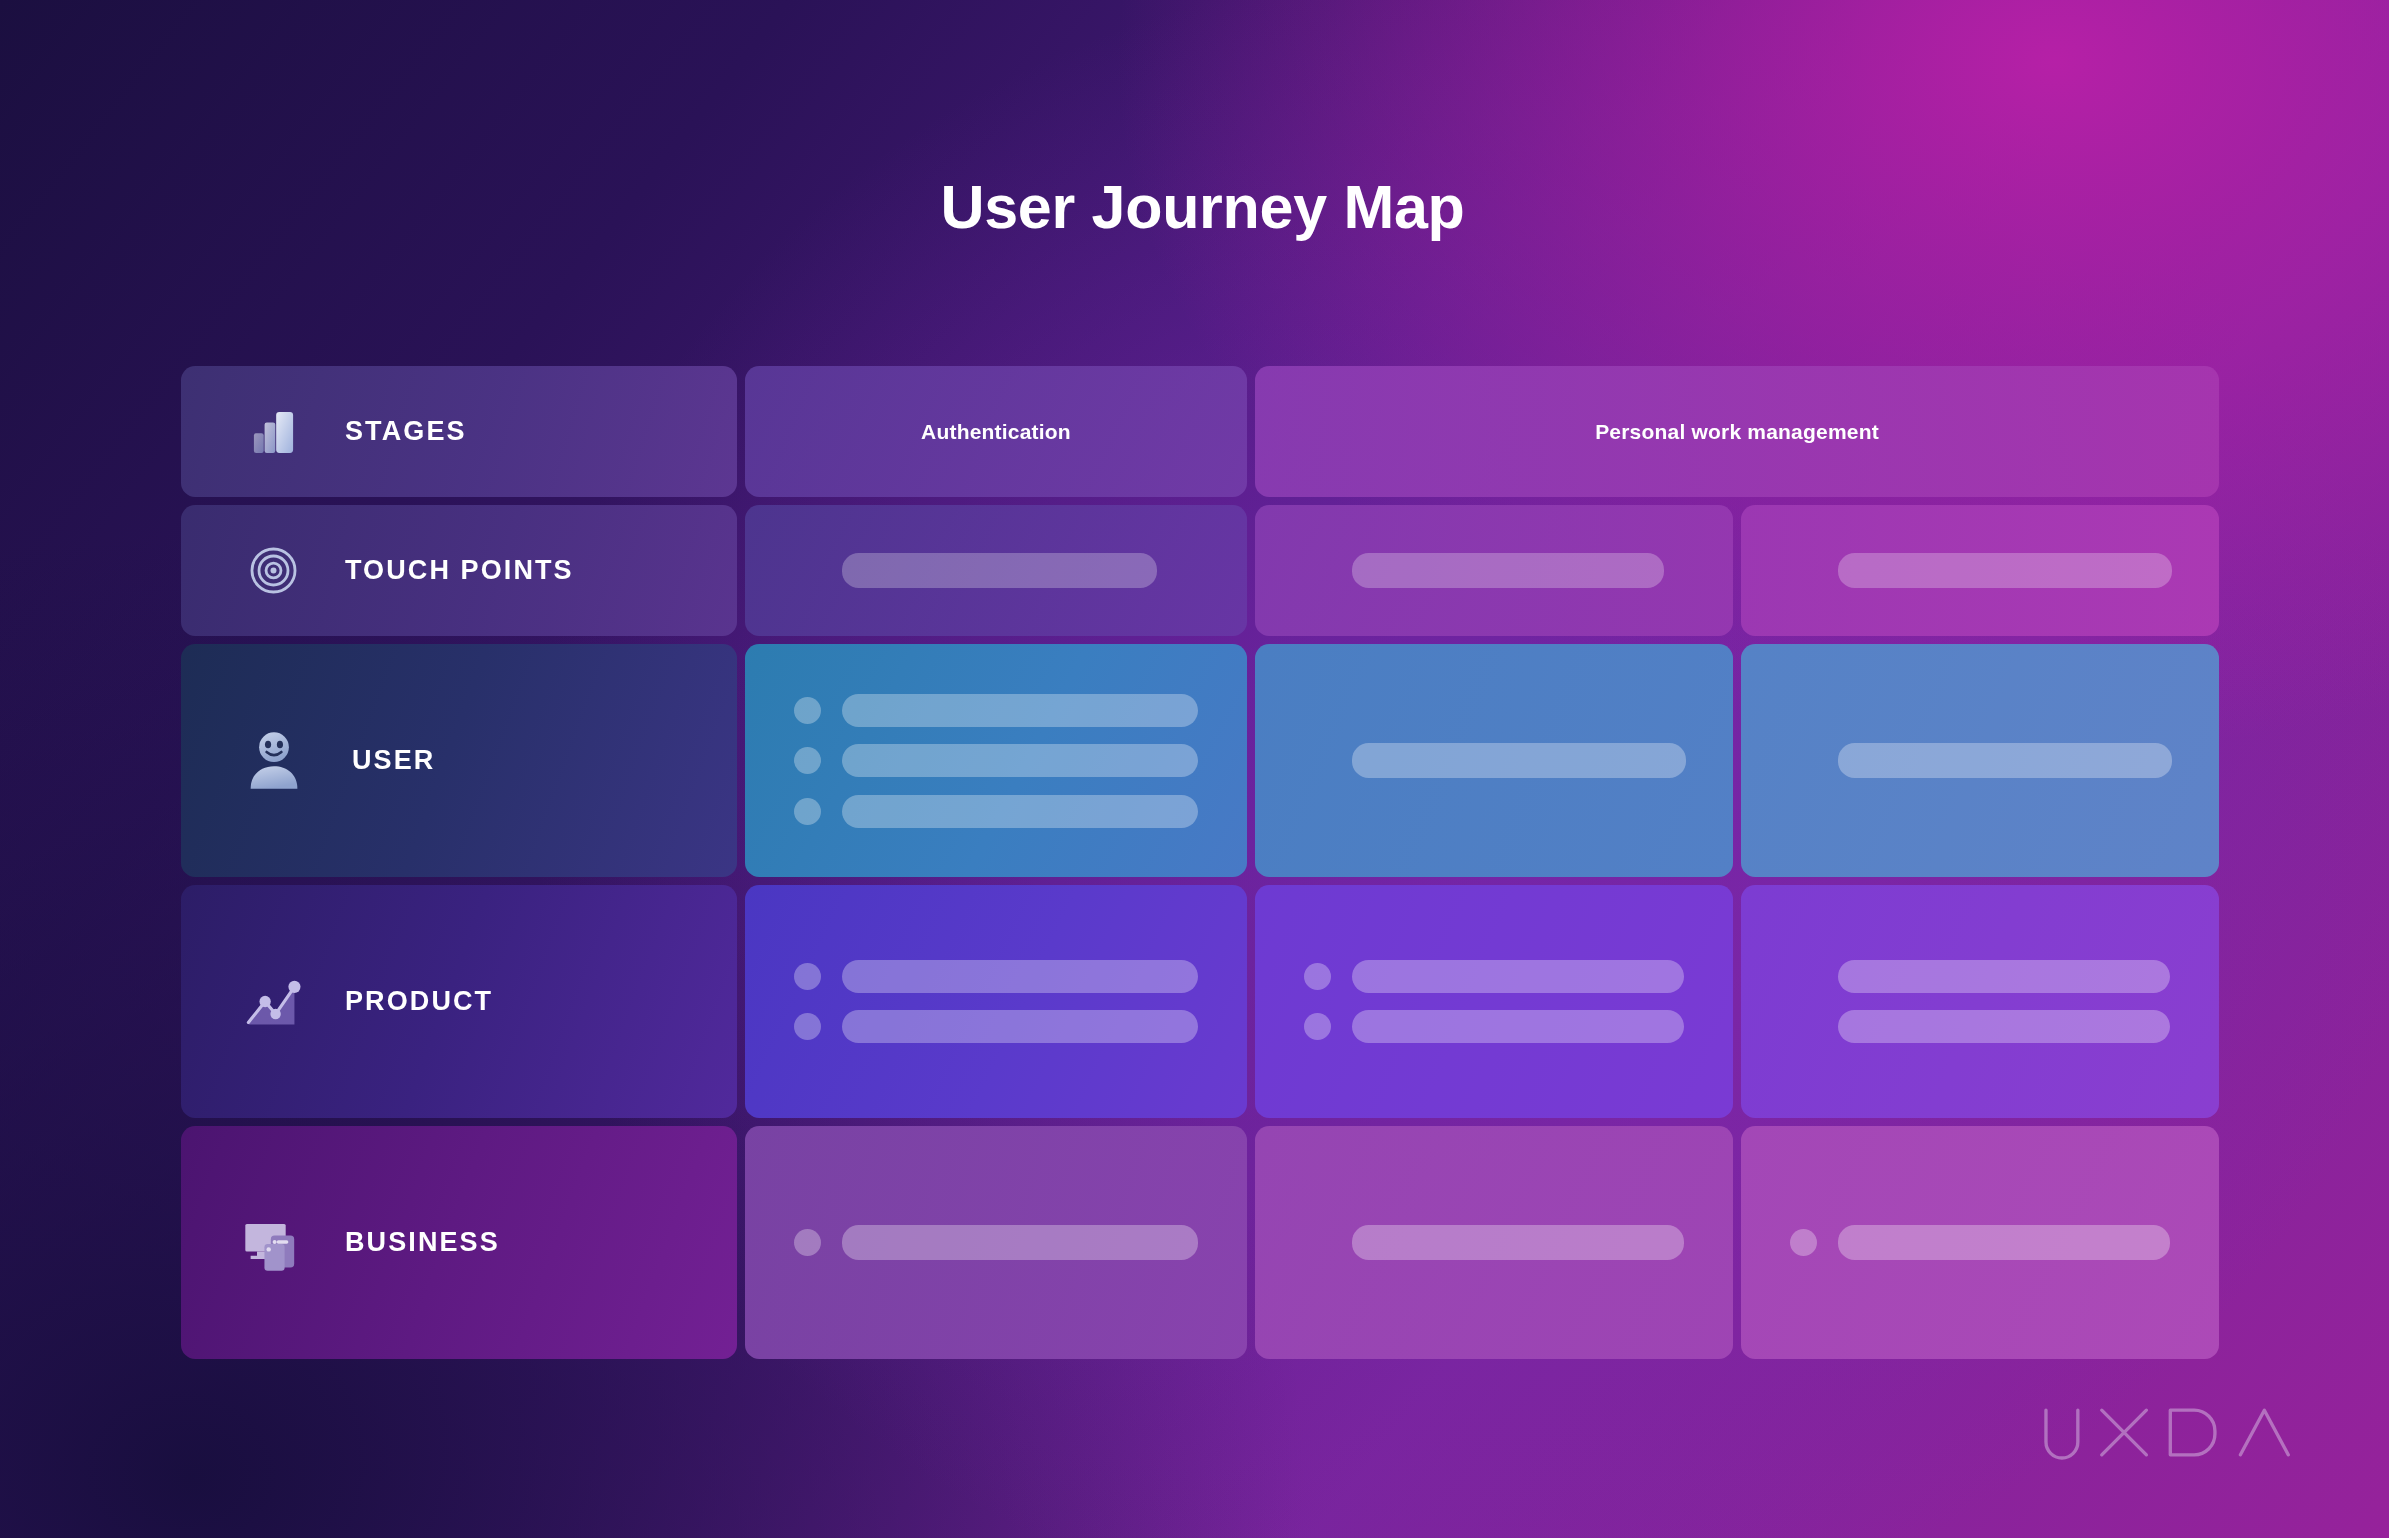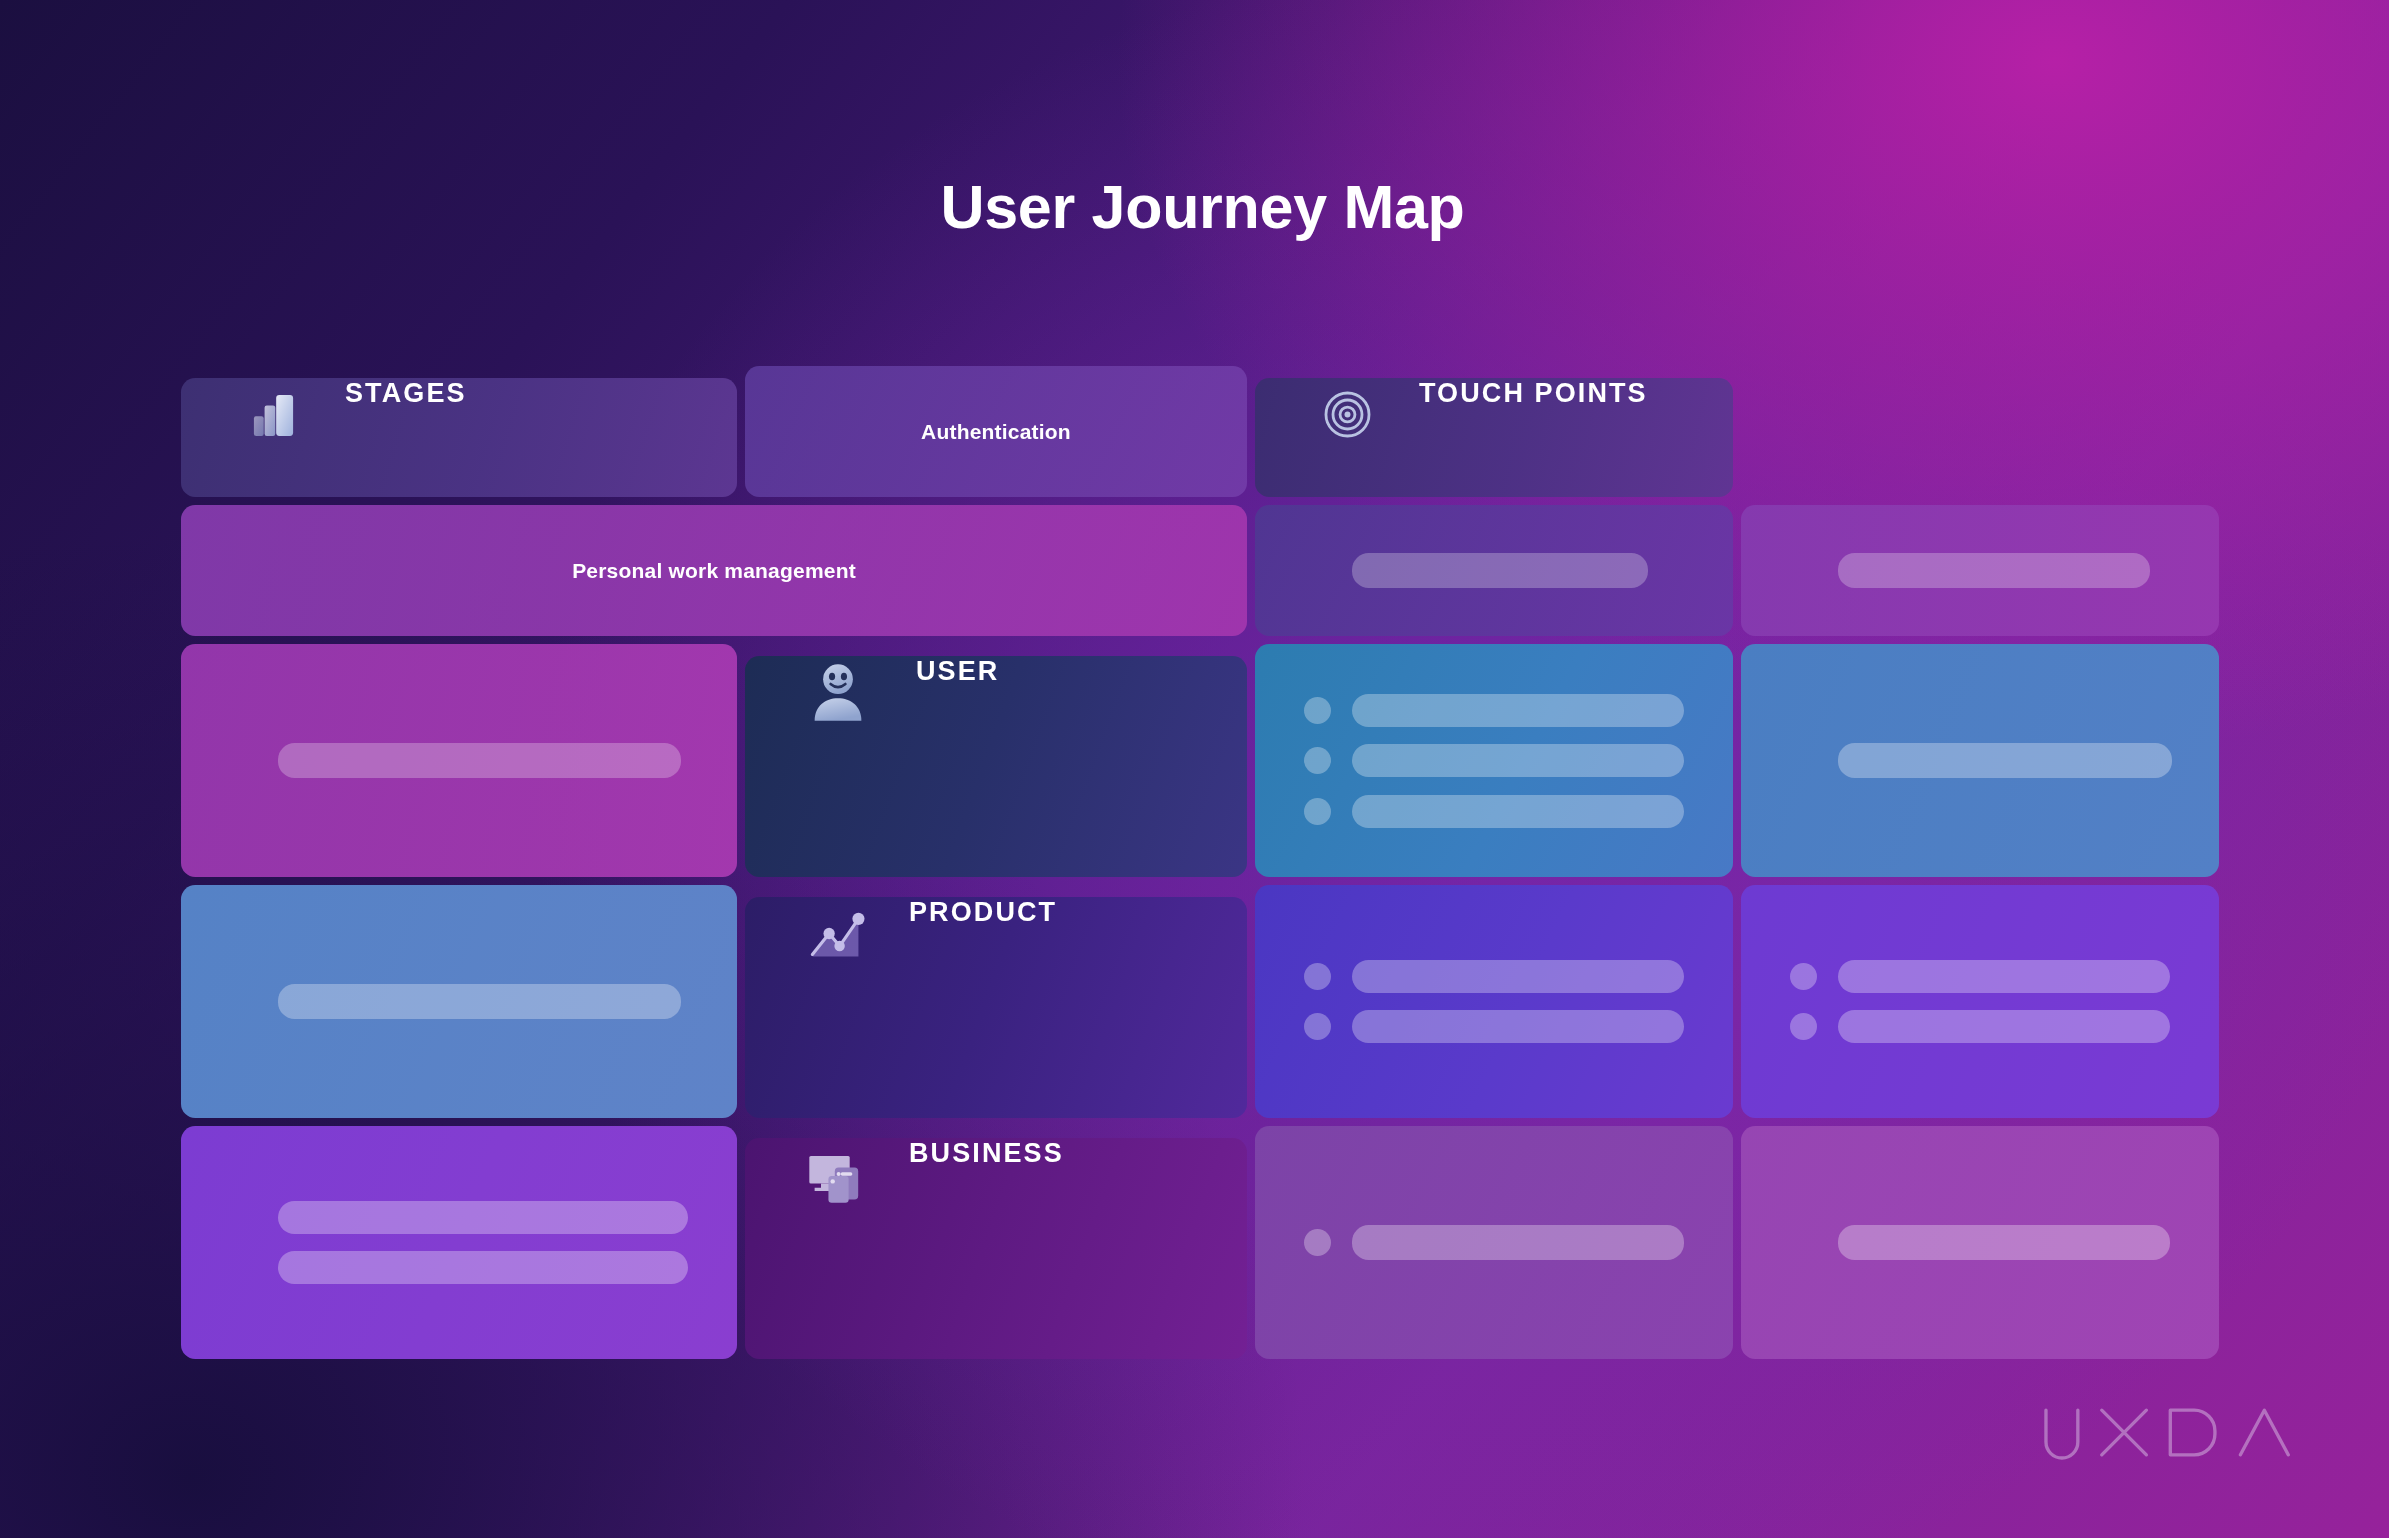--- a/index.html
+++ b/index.html
@@ -53,24 +53,23 @@
 
   .cell {
     border-radius: 14.3px;
     position: relative;
     overflow: hidden;
   }
 
   
   .label-cell {
     display: flex;
-    align-items: flex-start;
+    align-items: center;
     padding-left: 56px;
     gap: 35px;
-    margin-top: 12px;
   }
   .label-cell .lbl {
     font-size: 27px;
     font-weight: 700;
     color: #ffffff;
     letter-spacing: 2.1px;
     white-space: nowrap;
   }
   .label-cell .ico {
     width: 73px;
@@ -186,36 +185,36 @@
         <rect x="10" y="34" width="11" height="22" rx="2.5" fill="url(#gStg)" opacity="0.55"></rect>
         <rect x="22" y="22" width="12" height="34" rx="2.5" fill="url(#gStg)" opacity="0.78"></rect>
         <rect x="35" y="10" width="19" height="46" rx="3.5" fill="url(#gStg)"></rect>
       </svg>
     </span>
     <span class="lbl">STAGES</span>
   </div>
   <div class="cell stage-head sh-1">
     <span class="stage-title">Authentication</span>
   </div>
+  <div class="cell stage-head sh-2" style="grid-column: span 2;">
+    <span class="stage-title">Personal work management</span>
+  </div>
+
   <div class="cell label-cell lc-touch">
     <span class="ico">
       <svg viewBox="0 0 64 64" width="53" height="53" aria-hidden="true">
         <g fill="none" stroke="#b9c2e2" stroke-width="3.4">
           <circle cx="32" cy="32" r="26"></circle>
           <circle cx="32" cy="32" r="17.5"></circle>
           <circle cx="32" cy="32" r="9"></circle>
         </g>
         <circle cx="32" cy="32" r="3.6" fill="#b9c2e2"></circle>
       </svg>
     </span>
     <span class="lbl">TOUCH POINTS</span>
-  </div>
-
-  <div class="cell stage-head sh-2" style="grid-column: span 2;">
-    <span class="stage-title">Personal work management</span>
   </div>
   <div class="cell tp-1">
     <div class="rows single tp-row">
       <div class="srow">
         <span class="dot hidden"></span>
         <span class="bar" style="flex:0 0 78%;"></span>
       </div>
     </div>
   </div>
   <div class="cell tp-2">

